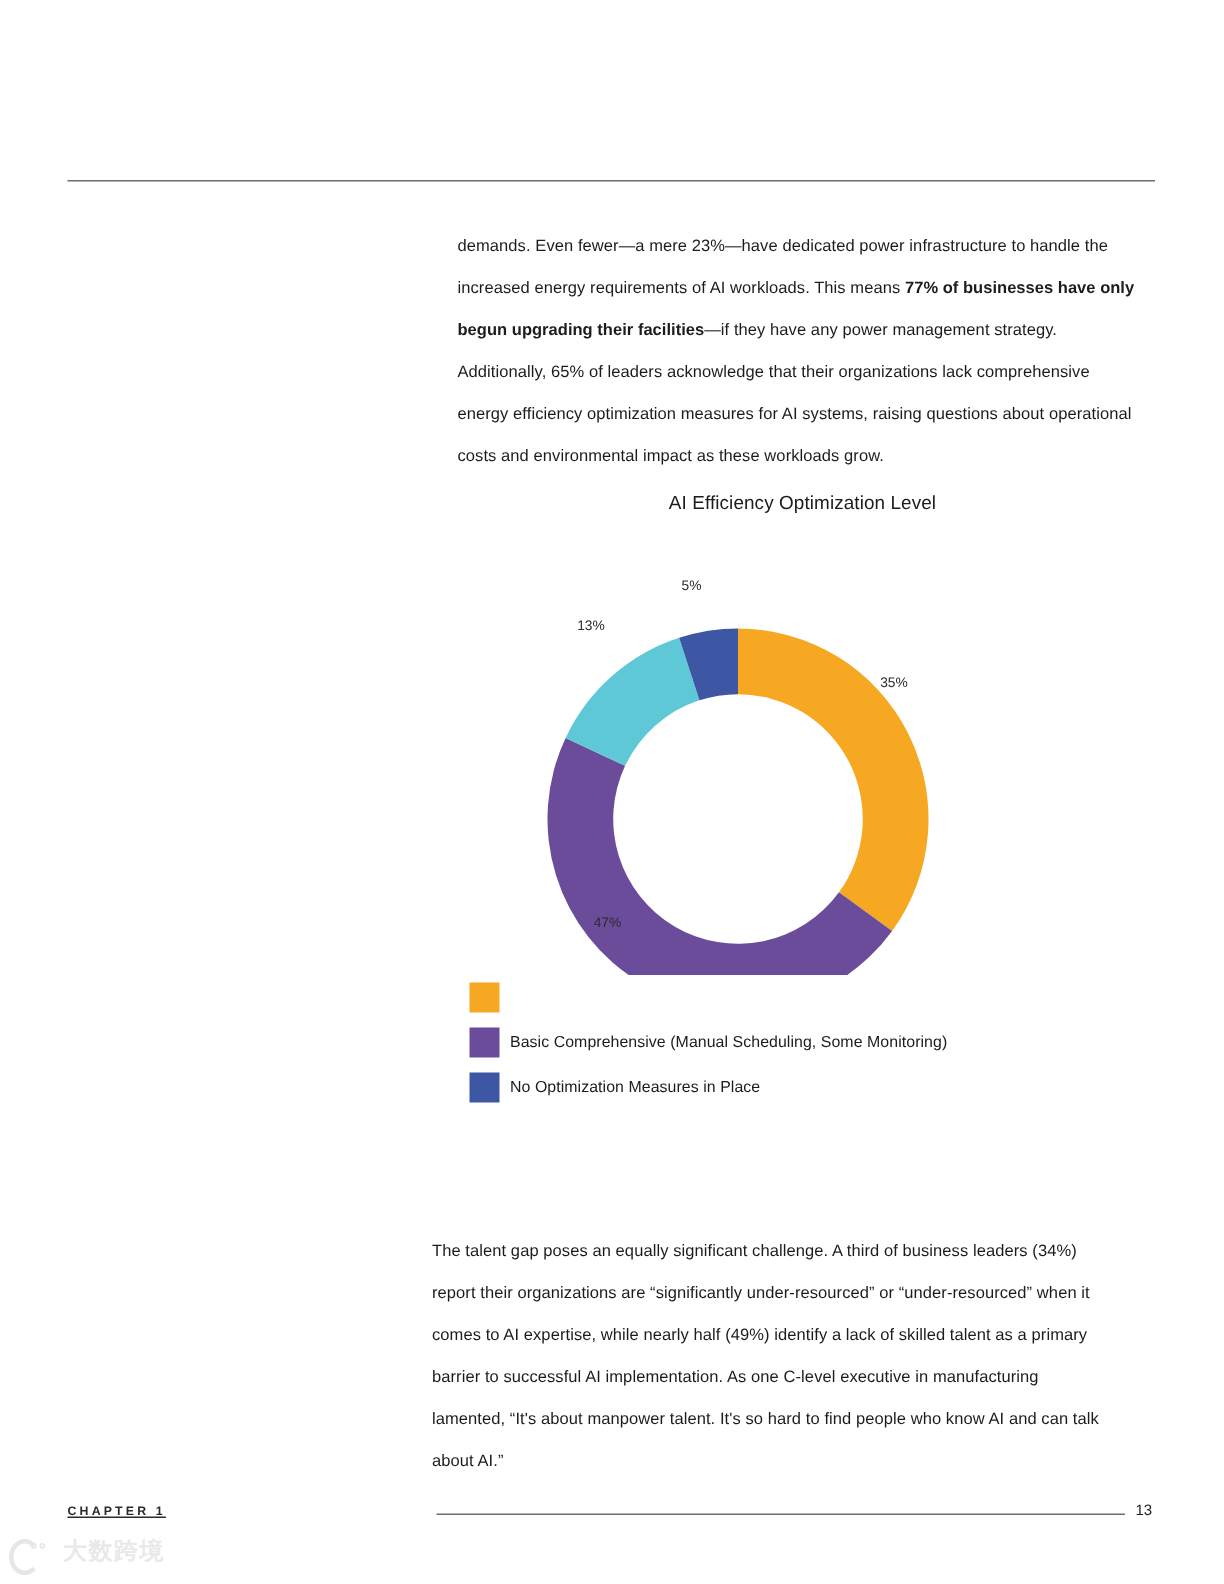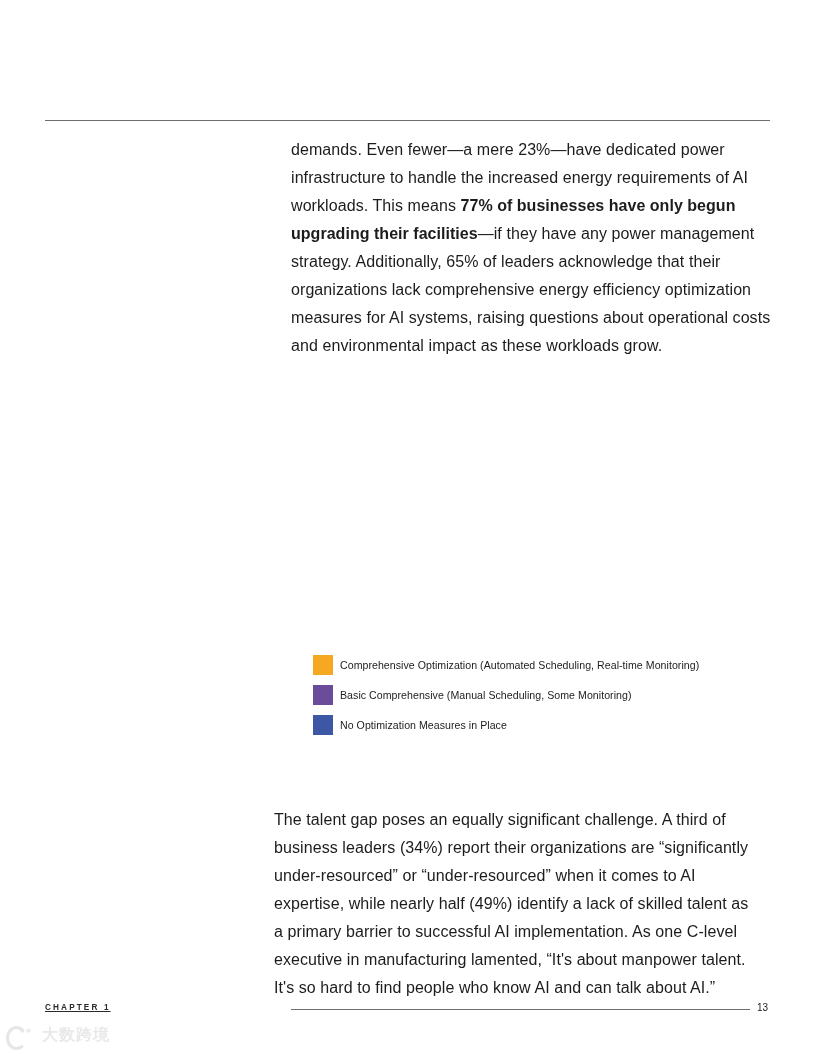--- a/index.html
+++ b/index.html
@@ -37,22 +37,22 @@
 
   
   .content {
     position: absolute;
     left: 291px;
     top: 136px;
     width: 480px;
   }
 
   p.body-par {
-    margin: 0;
-    font-size: 16px;
+    margin: 14px;
+    font-size: 11px;
     line-height: 28px;
     letter-spacing: 0.005em;
     color: #1c1c1e;
     font-weight: 400;
   }
   p.body-par b {
     font-weight: 700;
     letter-spacing: 0.002em;
   }
 
@@ -202,25 +202,44 @@
 <body>
 
 <div class="page">
 
   <div class="top-rule"></div>
 
   <div class="content">
     <p class="body-par"><span>demands. Even fewer—a mere 23%—have dedicated power infrastructure to handle the increased energy requirements of AI workloads. This means </span><b>77% of businesses have only begun upgrading their facilities</b><span>—if they have any power management strategy. Additionally, 65% of leaders acknowledge that their organizations lack comprehensive energy efficiency optimization measures for AI systems, raising questions about operational costs and environmental impact as these workloads grow.</span></p>
   </div>
 
+  <div class="chart-block">
+    <p class="chart-title">AI Efficiency Optimization Level</p>
+
+    <div class="donut-wrap">
+      <svg class="donut-svg" width="480" height="300" viewBox="0 0 480 300">
+        <g id="donut-slices">
+            <path d="M 201 69 A 127 127 0 0 1 303.74515828561834 270.64872704114407 L 268.29807867708 244.89491621194935 A 83.185 83.185 0 0 0 201 112.815 Z" fill="#F7A823"></path>
+            <path d="M 303.74515828561834 270.64872704114407 A 127 127 0 0 1 86.0869643368155 141.92602997123583 L 125.73196164061414 160.58154963115948 A 83.185 83.185 0 0 0 268.29807867708 244.89491621194935 Z" fill="#6B4C9A"></path>
+            <path d="M 86.0869643368155 141.92602997123583 A 127 127 0 0 1 161.75484171438166 75.2158224305155 L 175.29442132292 116.88636369198765 A 83.185 83.185 0 0 0 125.73196164061414 160.58154963115948 Z" fill="#5FC8D6"></path>
+            <path d="M 161.75484171438166 75.2158224305155 A 127 127 0 0 1 200.99999999999997 69 L 200.99999999999997 112.815 A 83.185 83.185 0 0 0 175.29442132292 116.88636369198765 Z" fill="#3D57A4"></path>
+          </g>
+        <g id="donut-labels">
+            <text x="305" y="108" class="slice-label" text-anchor="middle">35%</text>
+            <text x="114" y="268" class="slice-label" text-anchor="middle">47%</text>
+            <text x="103" y="70" class="slice-label" text-anchor="middle">13%</text>
+            <text x="170" y="43" class="slice-label" text-anchor="middle">5%</text>
+          </g>
+      </svg>
+    </div>
+  </div>
 
   <div class="legend" id="legend-root">
       <div class="legend-row">
         <span class="legend-swatch" style="background: rgb(247, 168, 35);"></span>
-        <span class="legend-label">Comprehensive Optimization (Automated Scheduling, Real-time Monitoring)</span>
       </div>
       <div class="legend-row">
         <span class="legend-swatch" style="background: rgb(107, 76, 154);"></span>
         <span class="legend-label">Basic Comprehensive (Manual Scheduling, Some Monitoring)</span>
       </div>
       <div class="legend-row">
         <span class="legend-swatch" style="background: rgb(61, 87, 164);"></span>
         <span class="legend-label">No Optimization Measures in Place</span>
       </div>
     </div>

